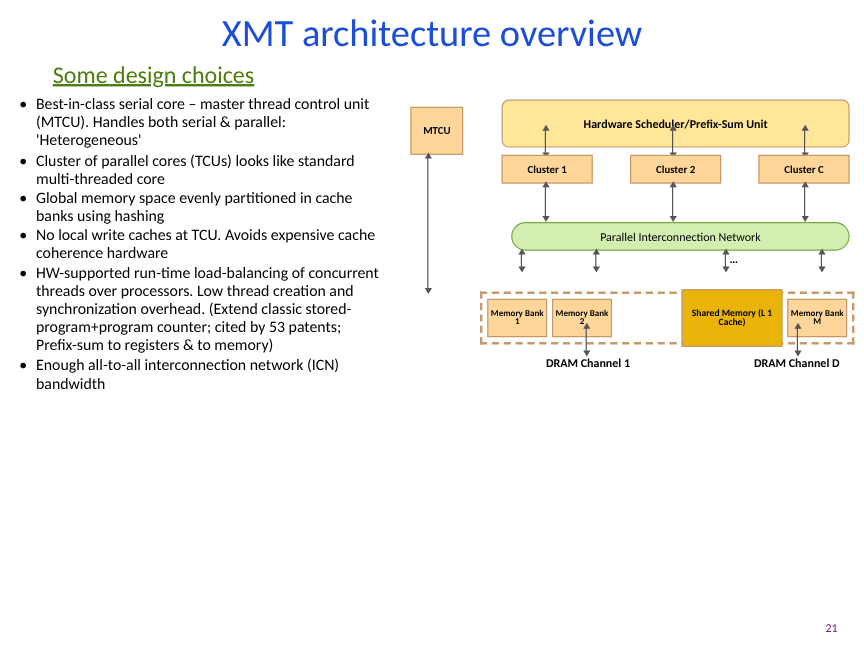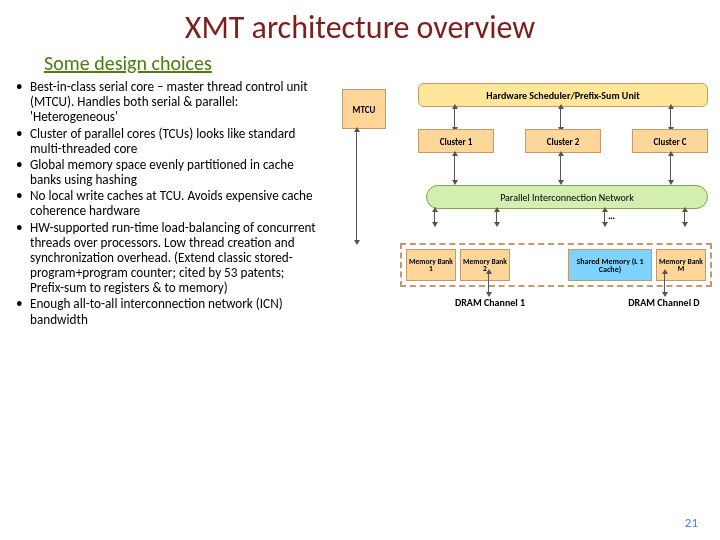--- a/index.html
+++ b/index.html
@@ -3,40 +3,40 @@
 <meta charset="utf-8">
 <style>
   * { box-sizing: border-box; margin: 0; padding: 0; }
   body {
     width: 720px; height: 540px;
     font-family: "Calibri", "Segoe UI", Arial, sans-serif;
     background: #fff; color: #000; position: relative;
   }
   .title {
     font-size: 32px; text-align: center;
-    padding-top: 8px; color: #7f1d1d;
+    padding-top: 8px; color: #1d4ed8;
   }
   .subtitle {
     font-size: 20px; text-decoration: underline;
     margin: 4px 0 4px 44px; color: #4d7c0f;
   }
   .content { display: flex; padding: 0 8px 0 16px; gap: 12px; }
   .left { width: 300px; font-size: 13.2px; line-height: 1.15; }
   .left ul { list-style: none; }
   .left li { margin-bottom: 1px; position: relative; padding-left: 14px; }
   .left li::before { content: "•"; position: absolute; left: 0; top: 0; }
   .right { flex: 1; position: relative; padding-left: 8px; height: 380px; }
   .mtcu {
     position:absolute; left:14px; top:10px; width:44px; height:40px;
     background:#ffd699; border:1px solid #c49a6c;
     display:flex; align-items:center; justify-content:center;
     font-size:9px; font-weight:bold;
   }
   .scheduler {
-    position:absolute; left:90px; top:4px; width:290px; height:24px;
+    position:absolute; left:90px; top:4px; width:290px; height:40px;
     background:#ffe699; border:1px solid #c49a6c; border-radius:6px;
     display:flex; align-items:center; justify-content:center;
     font-size:10px; font-weight:bold;
   }
   .clusters {
     position:absolute; left:90px; top:50px; width:290px; height:24px;
     display:flex; justify-content:space-between;
   }
   .cluster {
     width:76px; height:24px; background:#ffd699; border:1px solid #c49a6c;
@@ -65,35 +65,35 @@
     position:absolute; left:72px; top:164px; width:312px; height:44px;
     border:2px dashed #c49a6c; background:#fff;
     display:flex; align-items:center; padding:0 4px; gap:4px;
   }
   .membank {
     width:50px; height:32px; background:#ffd699; border:1px solid #c49a6c;
     display:flex; align-items:center; justify-content:center; text-align:center;
     font-size:7.5px; font-weight:bold; line-height:1.0;
   }
   .l1 {
-    width:84px; height:32px; background:#7dd3fc; border:1px solid #c49a6c;
+    width:84px; height:48px; background:#eab308; border:1px solid #c49a6c;
     display:flex; align-items:center; justify-content:center; text-align:center;
     font-size:8px; font-weight:bold; line-height:1.0;
   }
   .dram {
     position:absolute; top:218px; width:100px;
     text-align:center; font-size:10px; font-weight:bold; line-height:1.1;
   }
   .dram1 { left:112px; }
   .dramD { left:286px; }
   .arrow-ud.short { height:12px; }
   .arrow-ud.med { height:20px; }
   .pagenum {
     position:absolute; right:22px; bottom:10px;
-    font-size:13px; color:#3b82f6;
+    font-size:10px; color:#701a75;
   }
 </style>
 </head>
 <body>
 
 <div class="title">XMT architecture overview</div>
 <div class="subtitle">Some design choices</div>
 
 <div class="content">
   <div class="left">

